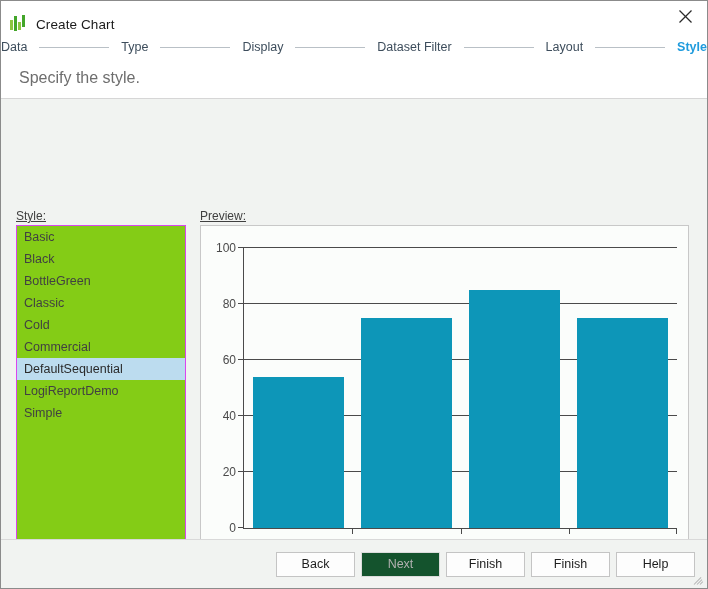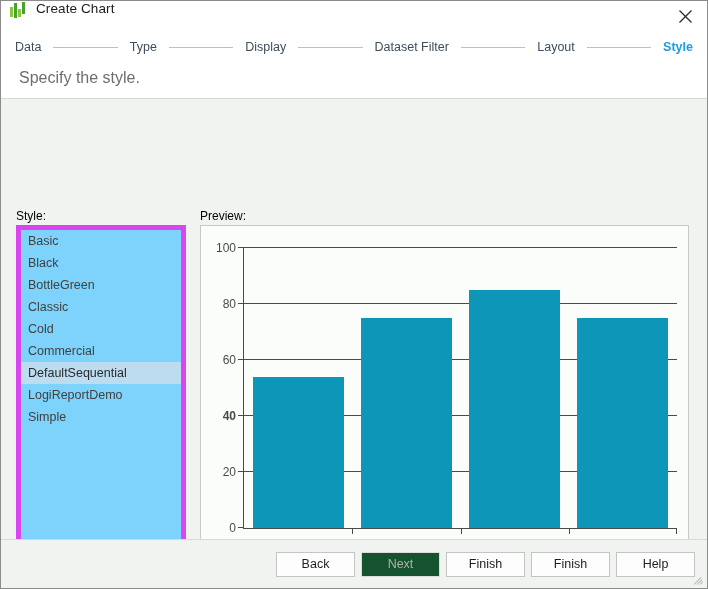--- a/index.html
+++ b/index.html
@@ -24,21 +24,21 @@
     border: 1px solid #8b8b8b;
     background: #f1f3f1;
     display: flex;
     flex-direction: column;
   }
   
   .titlebar {
     height: 31px;
     background: #ffffff;
     display: flex;
-    align-items: flex-start;
+    align-items: flex-end;
     flex: 0 0 auto;
     position: relative;
   }
   .app-icon {
     width: 18px;
     height: 18px;
     margin-left: 9px;
     margin-right: 8px;
     position: relative;
     flex: 0 0 auto;
@@ -72,21 +72,21 @@
   
   .wizard-header {
     background: #ffffff;
     border-bottom: 1px solid #d6d6d6;
     flex: 0 0 auto;
     padding: 0;
   }
   .steps {
     display: flex;
     align-items: center;
-    padding: 0 14px;
+    padding: 0 0;
     height: 30px;
   }
   .step {
     font-size: 12.5px;
     color: #3d4d5c;
     white-space: nowrap;
     cursor: pointer;
   }
   .step.active {
     color: #1f9bdd;
@@ -105,32 +105,33 @@
     padding: 7px 0 11px 18px;
   }
   
   .body {
     flex: 1 1 auto;
     position: relative;
   }
   .label {
     position: absolute;
     font-size: 12px;
-    color: #000000;
+    color: #404040;
+    text-decoration: underline;
   }
   .label-style   { left: 15px;  top: 110px; }
   .label-preview { left: 199px; top: 110px; }
 
   .style-list {
     position: absolute;
     left: 15px; top: 126px;
     width: 170px; height: 363px;
     box-sizing: border-box;
-    background: #7dd3fc;
-    border: 5px solid #d946ef;
+    background: #84cc16;
+    border: 1px solid #d946ef;
     overflow: hidden;
   }
   .style-item {
     height: 22px;
     line-height: 22px;
     padding-left: 7px;
     font-size: 12.5px;
     color: #414141;
     cursor: pointer;
     white-space: nowrap;
@@ -358,21 +359,21 @@
         <div class="plot" id="plot">
           <div class="yaxis"></div>
           <div class="xaxis"></div>
           <div id="gridlines">
               <div class="ytick-label" style="bottom: calc(0% + 0px); transform: translateY(50%);">0</div>
               <div class="ytick-mark" style="bottom: 0%;"></div>
               <div class="gridline" style="bottom: 20%;"></div>
               <div class="ytick-label" style="bottom: calc(20% + 0px); transform: translateY(50%);">20</div>
               <div class="ytick-mark" style="bottom: 20%;"></div>
               <div class="gridline" style="bottom: 40%;"></div>
-              <div class="ytick-label" style="bottom: calc(40% + 0px); transform: translateY(50%); font-weight: bold;">40</div>
+              <div class="ytick-label" style="bottom: calc(40% + 0px); transform: translateY(50%);">40</div>
               <div class="ytick-mark" style="bottom: 40%;"></div>
               <div class="gridline" style="bottom: 60%;"></div>
               <div class="ytick-label" style="bottom: calc(60% + 0px); transform: translateY(50%);">60</div>
               <div class="ytick-mark" style="bottom: 60%;"></div>
               <div class="gridline" style="bottom: 80%;"></div>
               <div class="ytick-label" style="bottom: calc(80% + 0px); transform: translateY(50%);">80</div>
               <div class="ytick-mark" style="bottom: 80%;"></div>
               <div class="gridline" style="bottom: 100%;"></div>
               <div class="ytick-label" style="bottom: calc(100% + 0px); transform: translateY(50%); margin-left: 40px;">100</div>
               <div class="ytick-mark" style="bottom: 100%;"></div>

